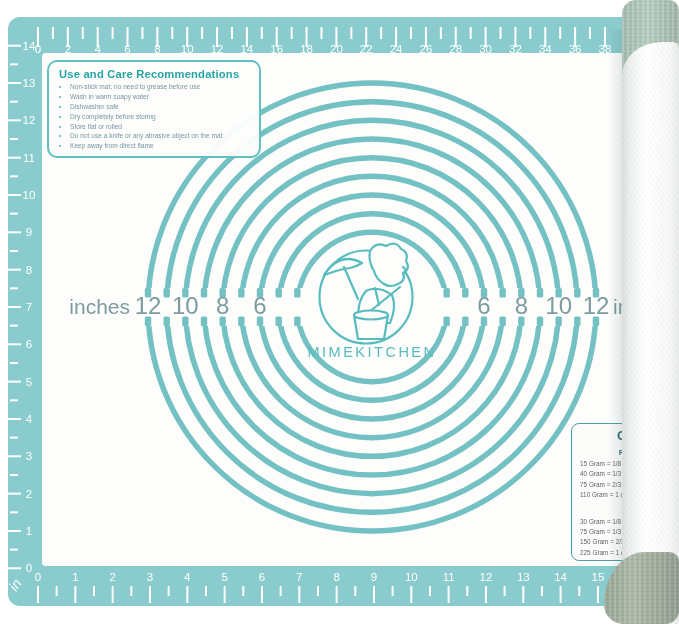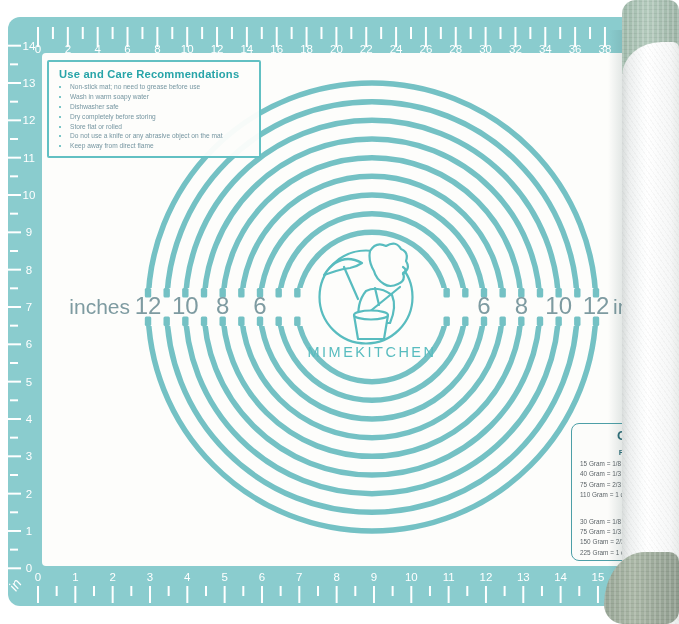--- a/index.html
+++ b/index.html
@@ -6,21 +6,21 @@
   .scene{position:relative;width:679px;height:624px;overflow:hidden;background:#ffffff;
          font-family:"Liberation Sans",sans-serif;}
   
   .mat{position:absolute;left:8px;top:17px;width:652px;height:589px;background:#8accce;border-radius:12px;}
   .mat-field{position:absolute;left:34px;top:36px;width:590px;height:513px;background:#fdfdfb;border-radius:4px;}
   
   #overlay{position:absolute;left:0;top:0;width:679px;height:624px;pointer-events:none;}
   #overlay text{font-family:"Liberation Sans",sans-serif;}
   
   .care-box{position:absolute;left:47px;top:60px;width:214px;height:98px;box-sizing:border-box;
-            border:2px solid #62c0c3;border-radius:2px;background:rgba(253,253,251,.96);
+            border:2px solid #62c0c3;border-radius:10px;background:rgba(253,253,251,.96);
             padding:6px 0 4px 10px;}
   .care-title{font-size:11.2px;font-weight:bold;color:#27a4a8;letter-spacing:.2px;}
   .care-list{margin:3px 0 0;padding-left:11px;}
   .care-list li{font-size:6.6px;color:#7696a1;margin-top:2.7px;line-height:7.2px;}
   .care-list li::marker{color:#4fb3b7;}
   
   .cups-box{position:absolute;left:571px;top:423px;width:130px;height:138px;box-sizing:border-box;
             border:1.6px solid #4d9fa7;border-radius:8px;background:#fcfcfa;padding:3px 6px 4px 8px;}
   .cups-title{font-size:13px;font-weight:bold;color:#2d6e79;text-align:center;letter-spacing:1px;margin-top:1px;}
   .cups-heading{font-size:8px;font-weight:bold;color:#31707b;text-align:center;margin:5px 0 2px;}

